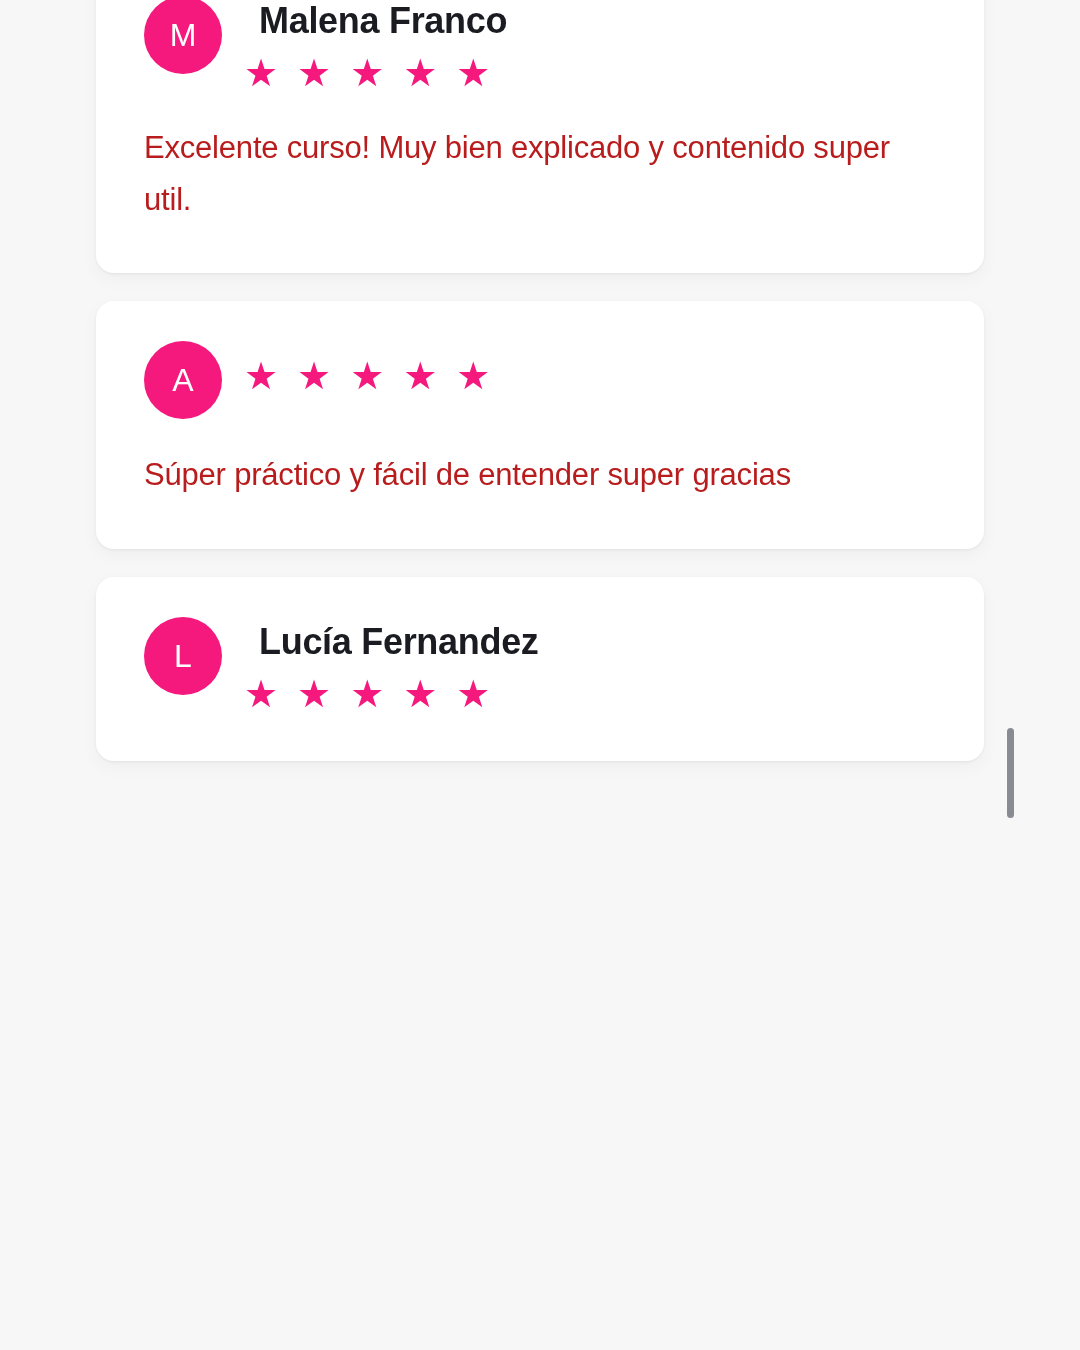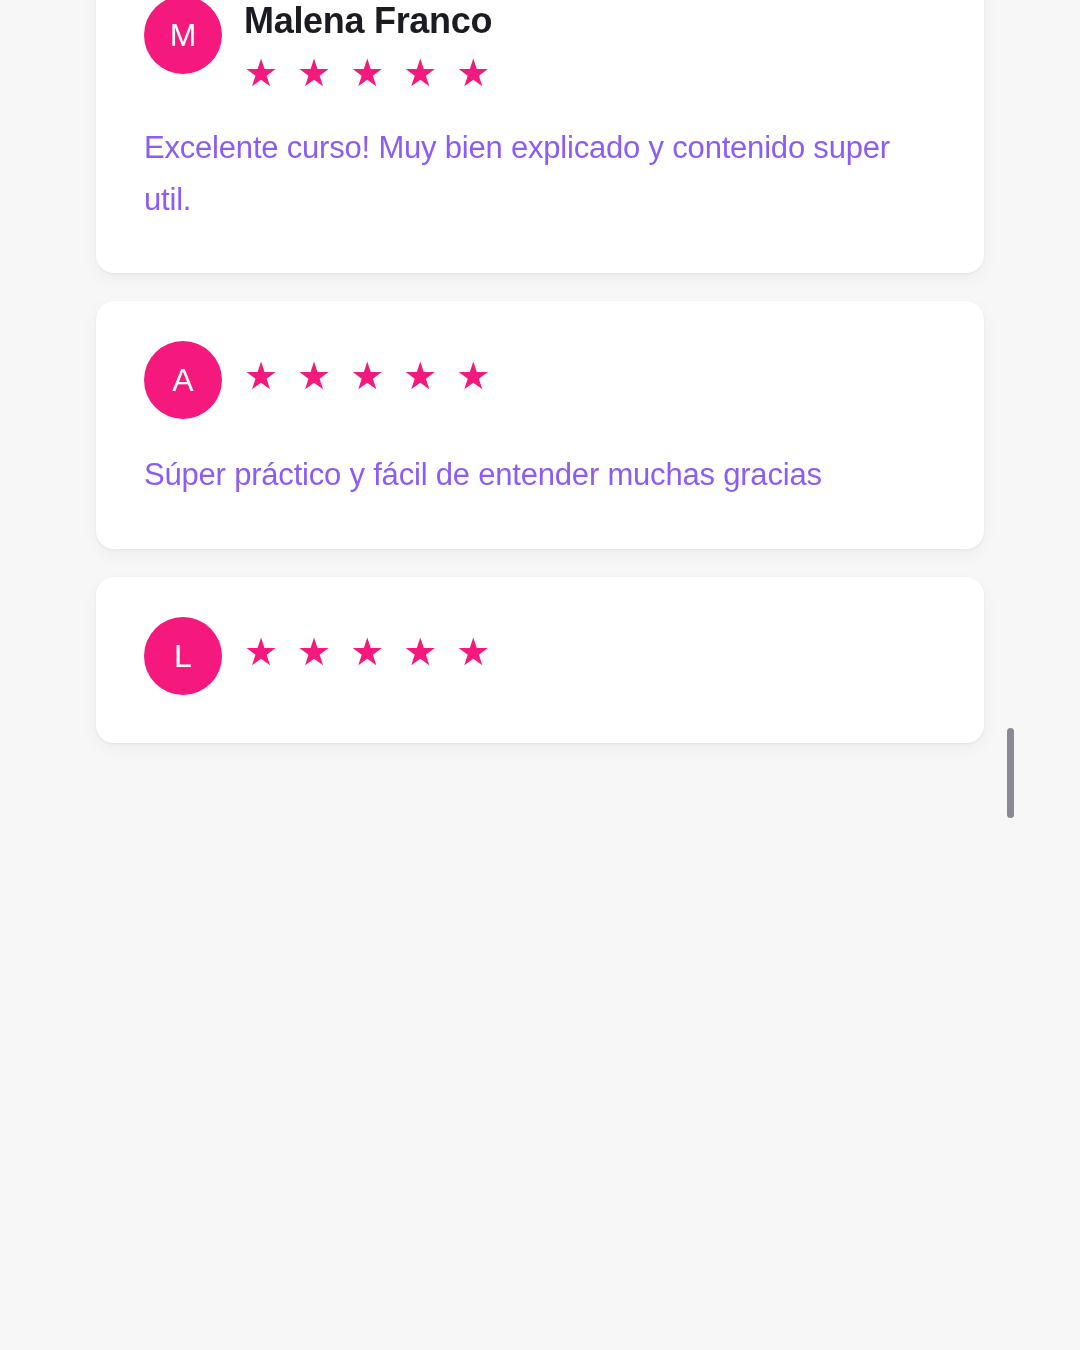--- a/index.html
+++ b/index.html
@@ -57,38 +57,39 @@
     min-width: 0;
     padding-top: 4px;
   }
 
   .reviewer-name {
     font-size: 36px;
     font-weight: bold;
     color: #1b1b22;
     letter-spacing: -0.3px;
     line-height: 1.18;
+    margin-left: 15px;
   }
 
   .stars {
     margin-top: 12px;
     display: flex;
     gap: 19px;
     color: #f5197e;
     font-size: 38px;
     line-height: 1;
   }
 
   .star { display: inline-block; }
 
   .review-body {
     margin-top: 30px;
     font-size: 31px;
     line-height: 1.66;
-    color: #8b5cf6;
+    color: #b91c1c;
     letter-spacing: -0.2px;
   }
 
   
   .card-clipped-top {
     margin-top: -44px;
     border-top-left-radius: 0;
     border-top-right-radius: 0;
   }
 
@@ -141,29 +142,30 @@
       <div class="header-text">
         <div class="stars">
           <span class="star">★</span>
           <span class="star">★</span>
           <span class="star">★</span>
           <span class="star">★</span>
           <span class="star">★</span>
         </div>
       </div>
     </div>
-    <div class="review-body">Súper práctico y fácil de entender muchas gracias</div>
+    <div class="review-body">Súper práctico y fácil de entender super gracias</div>
   </div>
 
   <div class="card-spacer"></div>
 
   <div class="review-card">
     <div class="review-header">
       <div class="avatar">L</div>
       <div class="header-text">
+        <div class="reviewer-name">Lucía Fernandez</div>
         <div class="stars">
           <span class="star">★</span>
           <span class="star">★</span>
           <span class="star">★</span>
           <span class="star">★</span>
           <span class="star">★</span>
         </div>
       </div>
     </div>
   </div>

